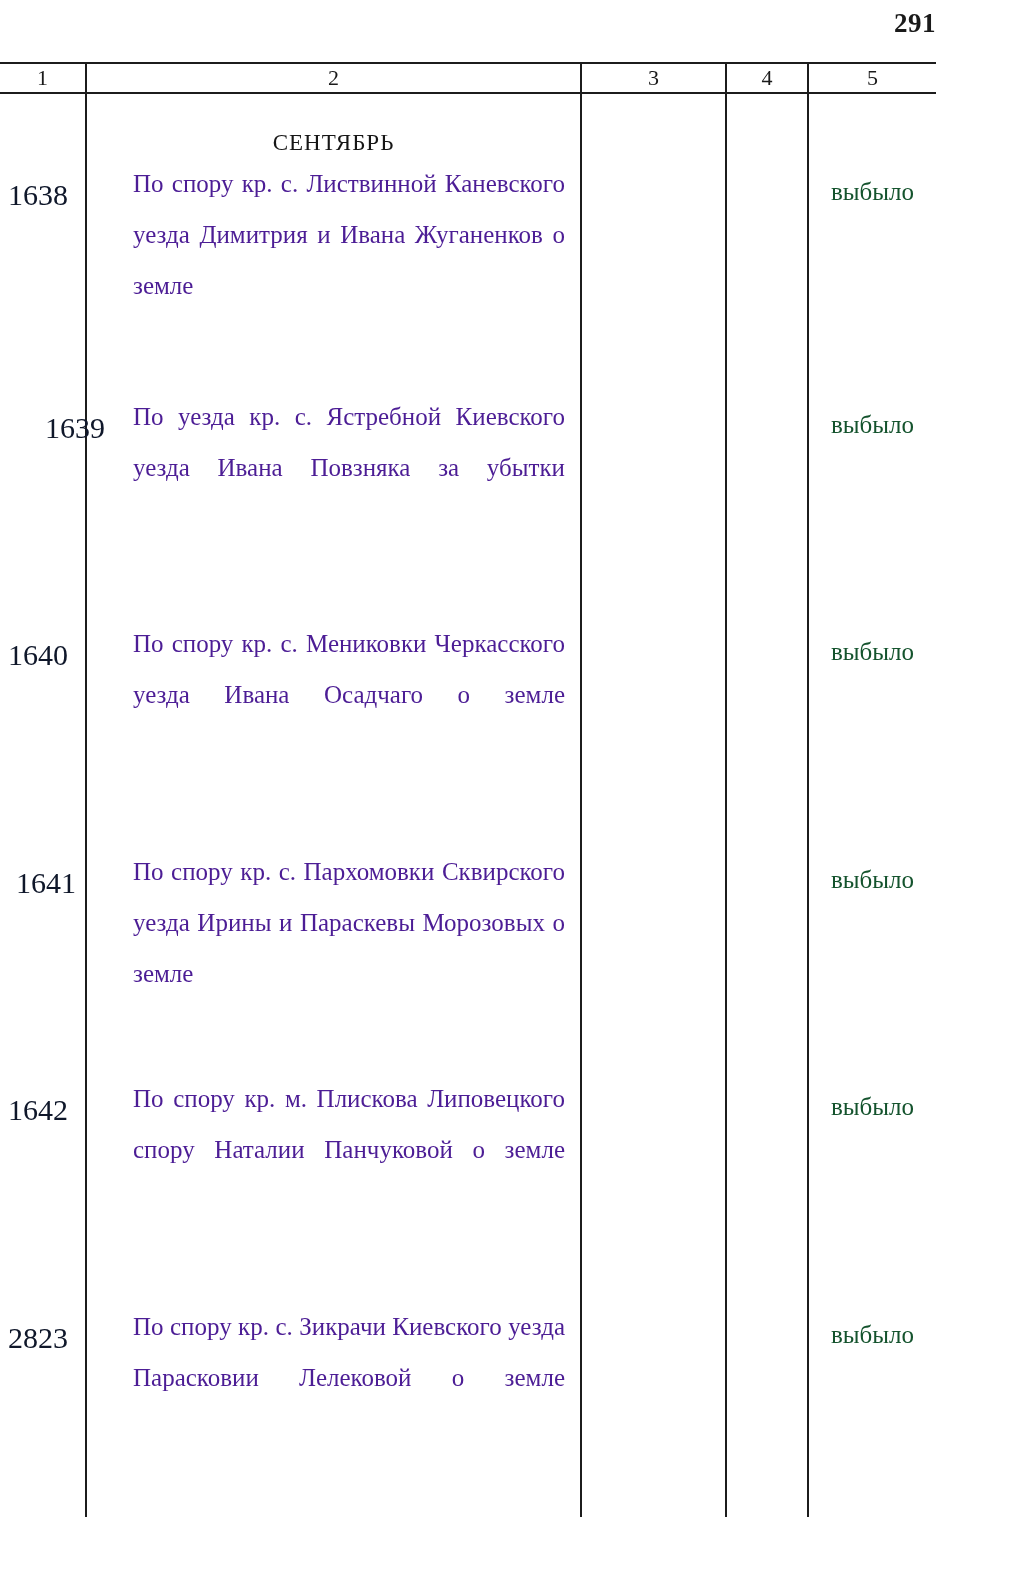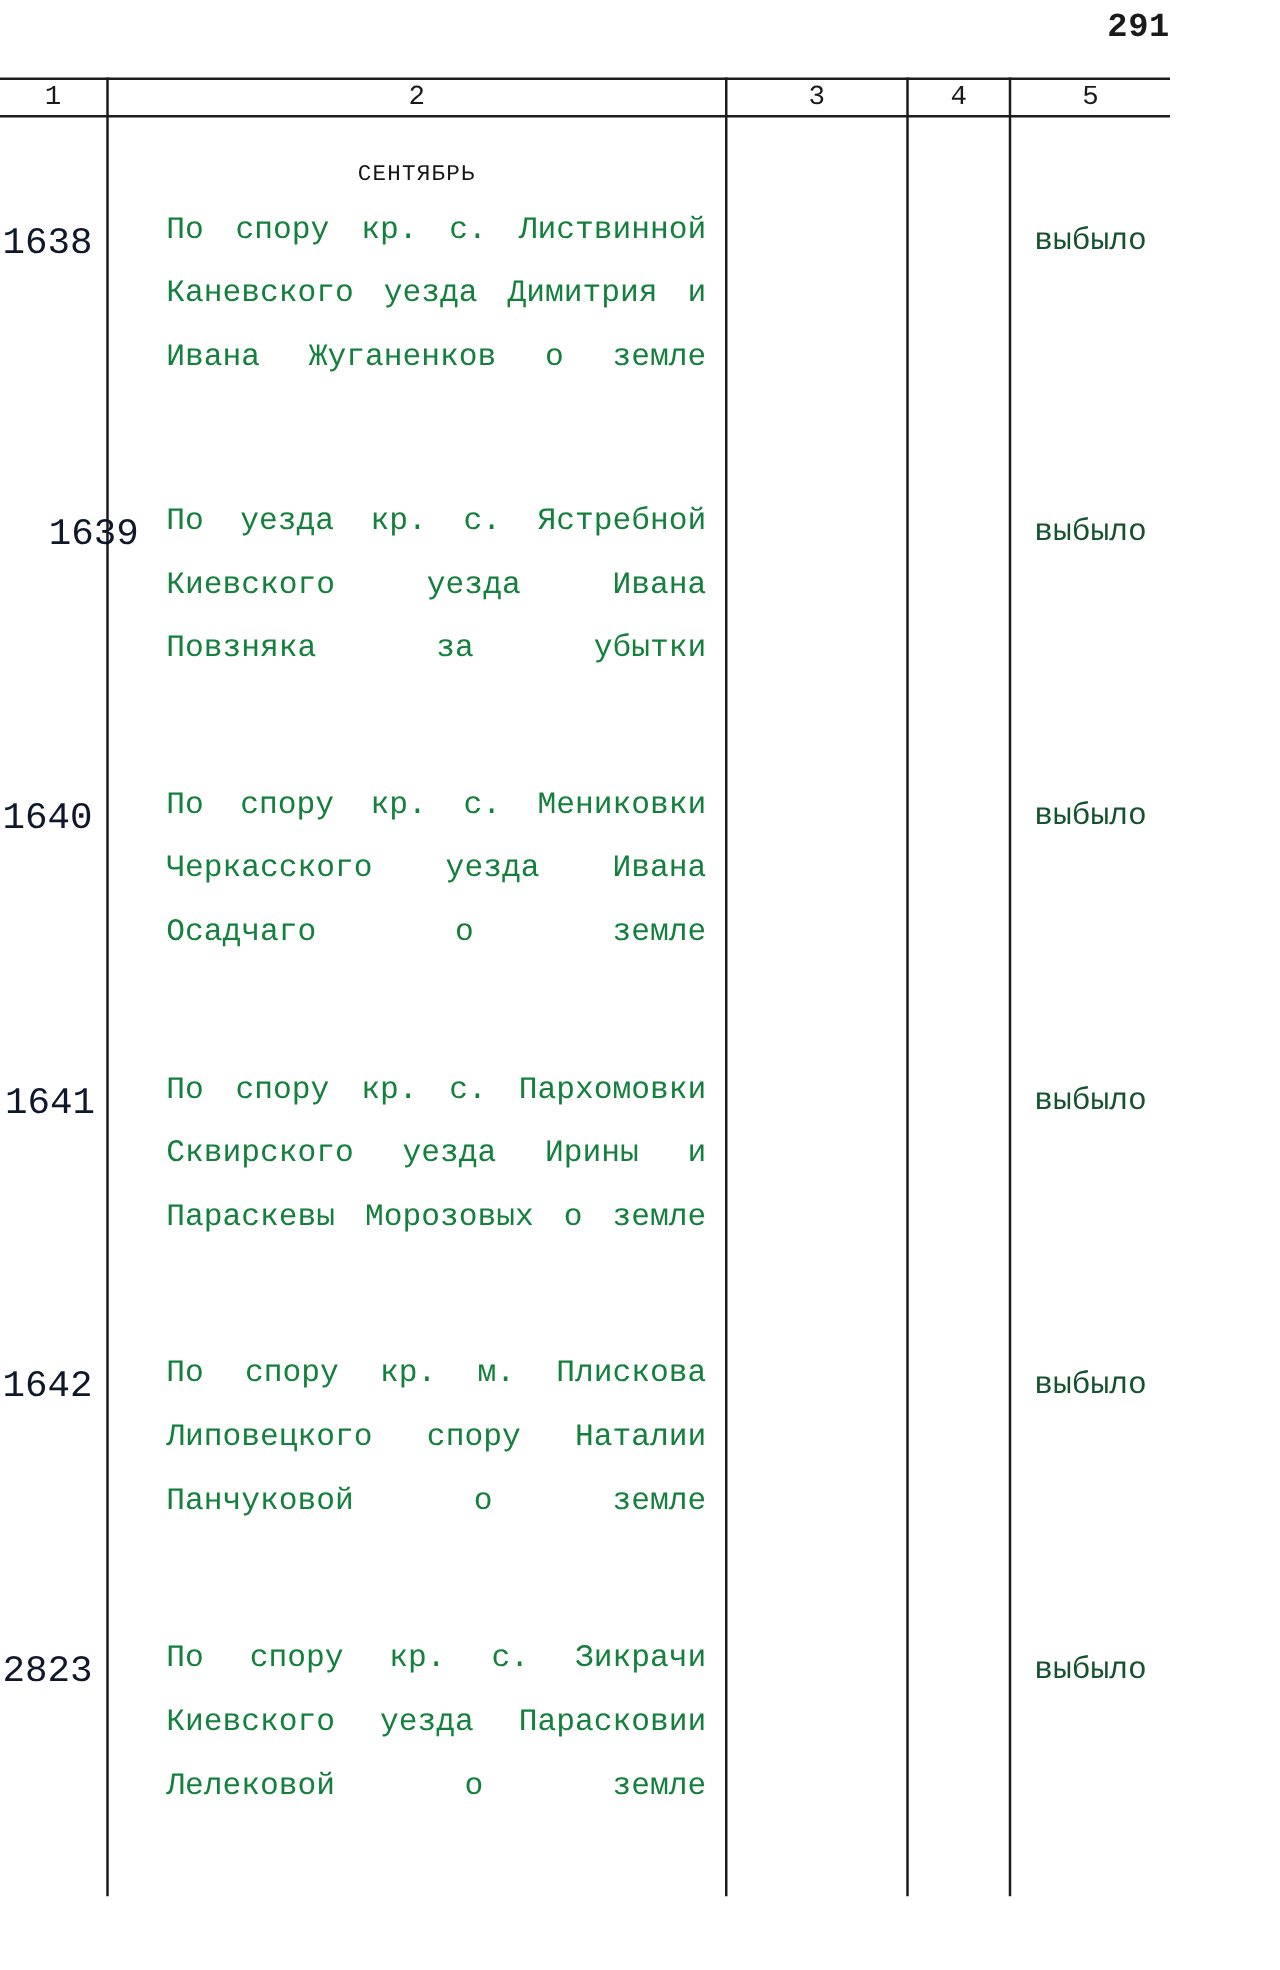--- a/index.html
+++ b/index.html
@@ -7,21 +7,21 @@
     margin: 0;
     padding: 0;
     background: #ffffff;
   }
 
   .page {
     position: relative;
     width: 1024px;
     height: 1526px;
     background: #ffffff;
-    font-family: Liberation Mono, monospace;
+    font-family: Liberation Serif, serif;
     color: #111111;
     overflow: hidden;
   }
 
   
   .page-number {
     position: absolute;
     top: 8px;
     left: 0;
     width: 936px;
@@ -80,21 +80,21 @@
   .col-head.h4 { left: 727px; width: 80px; }
   .col-head.h5 { left: 809px; width: 127px; }
 
   
   .month-caption {
     position: absolute;
     left: 87px;
     top: 68px;
     width: 493px;
     text-align: center;
-    font-size: 18px;
+    font-size: 23px;
     letter-spacing: 1px;
     color: #161616;
   }
 
   
   .row {
     position: absolute;
     left: 0;
     width: 936px;
   }
@@ -110,21 +110,21 @@
   }
 
   .cell-desc {
     position: absolute;
     left: 133px;
     width: 432px;
     font-size: 25px;
     line-height: 51px;
     text-align: justify;
     text-align-last: left;
-    color: #15803d;
+    color: #4c1d95;
   }
   .cell-desc.last-justify {
     text-align-last: justify;
   }
 
   .cell-c3 {
     position: absolute;
     left: 582px;
     width: 143px;
     font-size: 25px;

